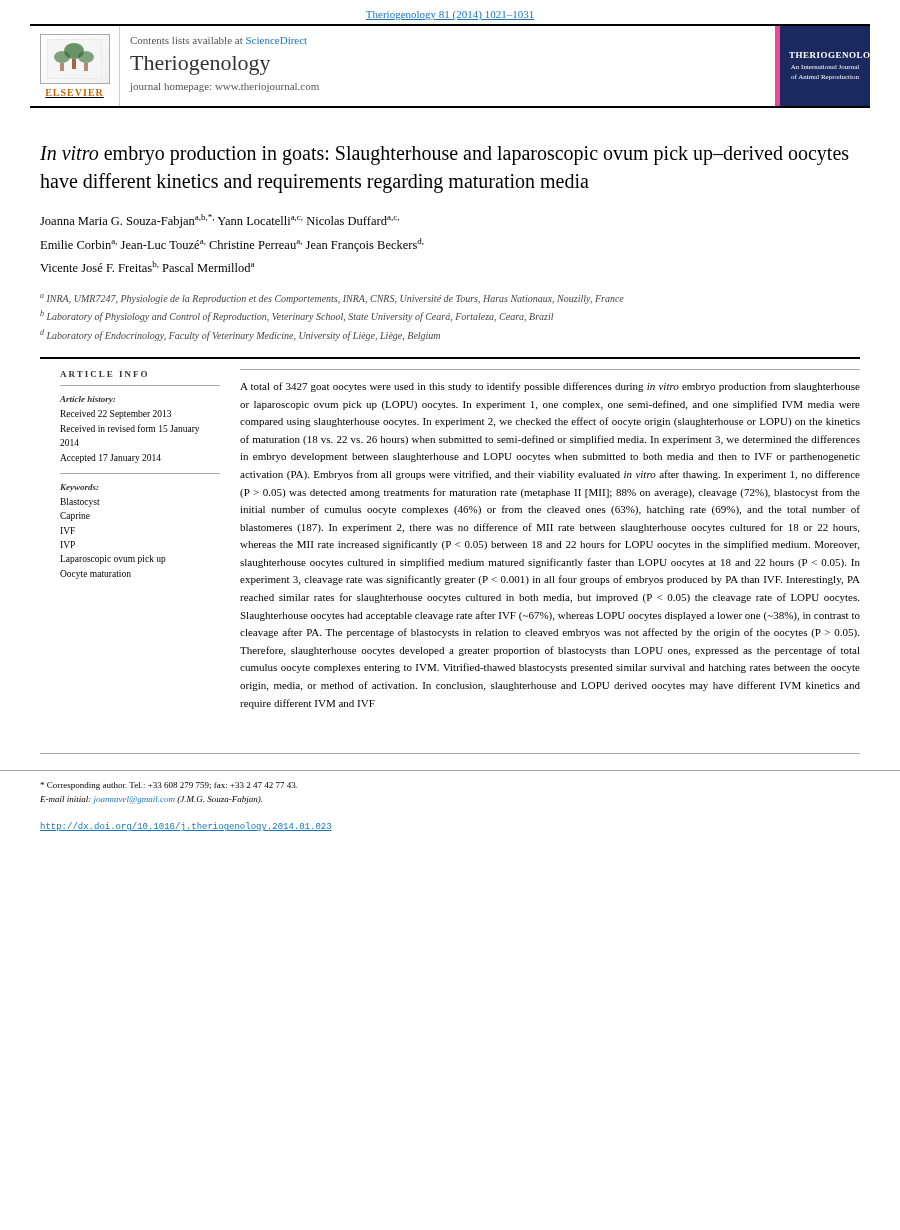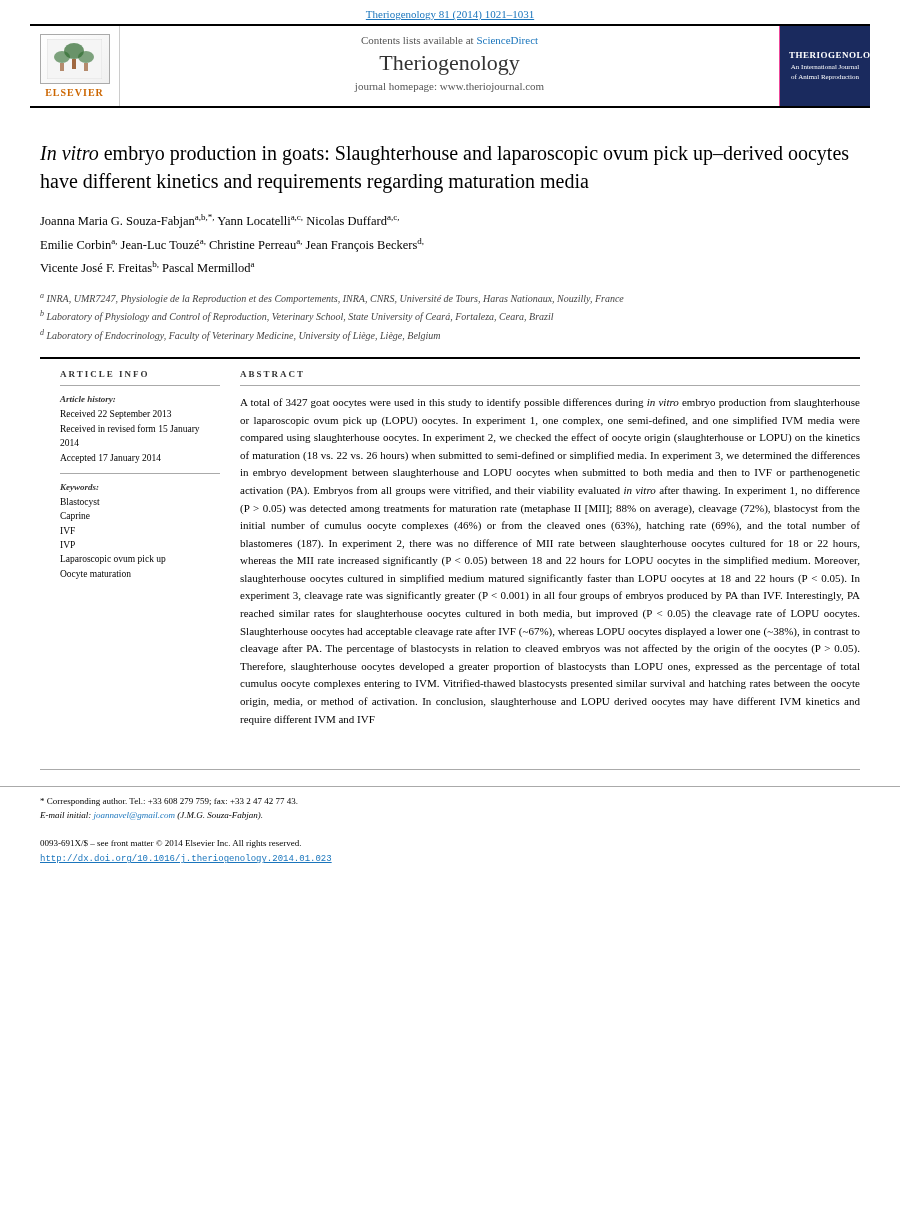--- a/index.html
+++ b/index.html
@@ -35,20 +35,21 @@
       border-bottom: 2px solid #000;
       margin: 0 30px;
     }
     .header-left {
       width: 90px;
       display: flex;
       align-items: center;
       justify-content: center;
       padding: 8px 6px;
       border-right: 1px solid #ccc;
+      text-decoration: underline;
     }
     .elsevier-logo {
       font-size: 9px;
       text-align: center;
     }
     .elsevier-logo .logo-box {
       width: 70px;
       height: 50px;
       background: linear-gradient(135deg, #fff 0%, #f0f0f0 100%);
       border: 1px solid #aaa;
@@ -62,23 +63,23 @@
       color: #555;
     }
     .elsevier-logo .elsevier-text {
       font-size: 10px;
       font-weight: bold;
       color: #cc6600;
       letter-spacing: 1px;
     }
     .header-center {
       flex: 1;
-      text-align: center;
+      text-align: left;
       padding: 8px 10px;
-      border-right: 1px solid #ec4899;
+      border-right: 5px solid #ec4899;
     }
     .header-center .science-direct {
       font-size: 11px;
       color: #555;
       margin-bottom: 4px;
     }
     .header-center .journal-title {
       font-size: 22px;
       color: #333;
       font-family: Georgia, serif;
@@ -350,38 +351,34 @@
         <div class="keywords-title">Keywords:</div>
         <div class="keyword-item">Blastocyst</div>
         <div class="keyword-item">Caprine</div>
         <div class="keyword-item">IVF</div>
         <div class="keyword-item">IVP</div>
         <div class="keyword-item">Laparoscopic ovum pick up</div>
         <div class="keyword-item">Oocyte maturation</div>
       </div>
 
       <div class="col-right">
-        <div class="abstract-title">ABSTRACT</div>
         <hr class="abstract-divider">
         <div class="abstract-text">
           A total of 3427 goat oocytes were used in this study to identify possible differences during <em>in vitro</em> embryo production from slaughterhouse or laparoscopic ovum pick up (LOPU) oocytes. In experiment 1, one complex, one semi-defined, and one simplified IVM media were compared using slaughterhouse oocytes. In experiment 2, we checked the effect of oocyte origin (slaughterhouse or LOPU) on the kinetics of maturation (18 vs. 22 vs. 26 hours) when submitted to semi-defined or simplified media. In experiment 3, we determined the differences in embryo development between slaughterhouse and LOPU oocytes when submitted to both media and then to IVF or parthenogenetic activation (PA). Embryos from all groups were vitrified, and their viability evaluated <em>in vitro</em> after thawing. In experiment 1, no difference (P &gt; 0.05) was detected among treatments for maturation rate (metaphase II [MII]; 88% on average), cleavage (72%), blastocyst from the initial number of cumulus oocyte complexes (46%) or from the cleaved ones (63%), hatching rate (69%), and the total number of blastomeres (187). In experiment 2, there was no difference of MII rate between slaughterhouse oocytes cultured for 18 or 22 hours, whereas the MII rate increased significantly (P &lt; 0.05) between 18 and 22 hours for LOPU oocytes in the simplified medium. Moreover, slaughterhouse oocytes cultured in simplified medium matured significantly faster than LOPU oocytes at 18 and 22 hours (P &lt; 0.05). In experiment 3, cleavage rate was significantly greater (P &lt; 0.001) in all four groups of embryos produced by PA than IVF. Interestingly, PA reached similar rates for slaughterhouse oocytes cultured in both media, but improved (P &lt; 0.05) the cleavage rate of LOPU oocytes. Slaughterhouse oocytes had acceptable cleavage rate after IVF (~67%), whereas LOPU oocytes displayed a lower one (~38%), in contrast to cleavage after PA. The percentage of blastocysts in relation to cleaved embryos was not affected by the origin of the oocytes (P &gt; 0.05). Therefore, slaughterhouse oocytes developed a greater proportion of blastocysts than LOPU ones, expressed as the percentage of total cumulus oocyte complexes entering to IVM. Vitrified-thawed blastocysts presented similar survival and hatching rates between the oocyte origin, media, or method of activation. In conclusion, slaughterhouse and LOPU derived oocytes may have different IVM kinetics and require different IVM and IVF
         </div>
       </div>
 
     </div>
   </div>
 
   <div style="border-top: 1px solid #aaa; margin: 10px 40px 0 40px;"></div>
   <div class="footer-area">
     <div>
       <span>* Corresponding author. Tel.: +33 608 279 759; fax: +33 2 47 42 77 43.</span>
       <br>
       <em><span>E-mail initial:</span> <span style="color:#1a75bc; cursor:pointer;"><span>joannavel@gmail.com</span></span> <span>(J.M.G. Souza-Fabjan).</span></em>
     </div>
   </div>
-  <div class="footer-bottom">
-    <span>0093-691X/$ – see front matter © 2014 Elsevier Inc. All rights reserved.</span>
-  </div>
   <div style="padding: 2px 40px 10px 40px; font-family: Liberation Mono, monospace;">
     <span style="color:#1a75bc; font-size:9px; cursor:pointer; text-decoration:underline;"><span>http://dx.doi.org/10.1016/j.theriogenology.2014.01.023</span></span>
   </div>
 
 </div>
 
 </body></html>

